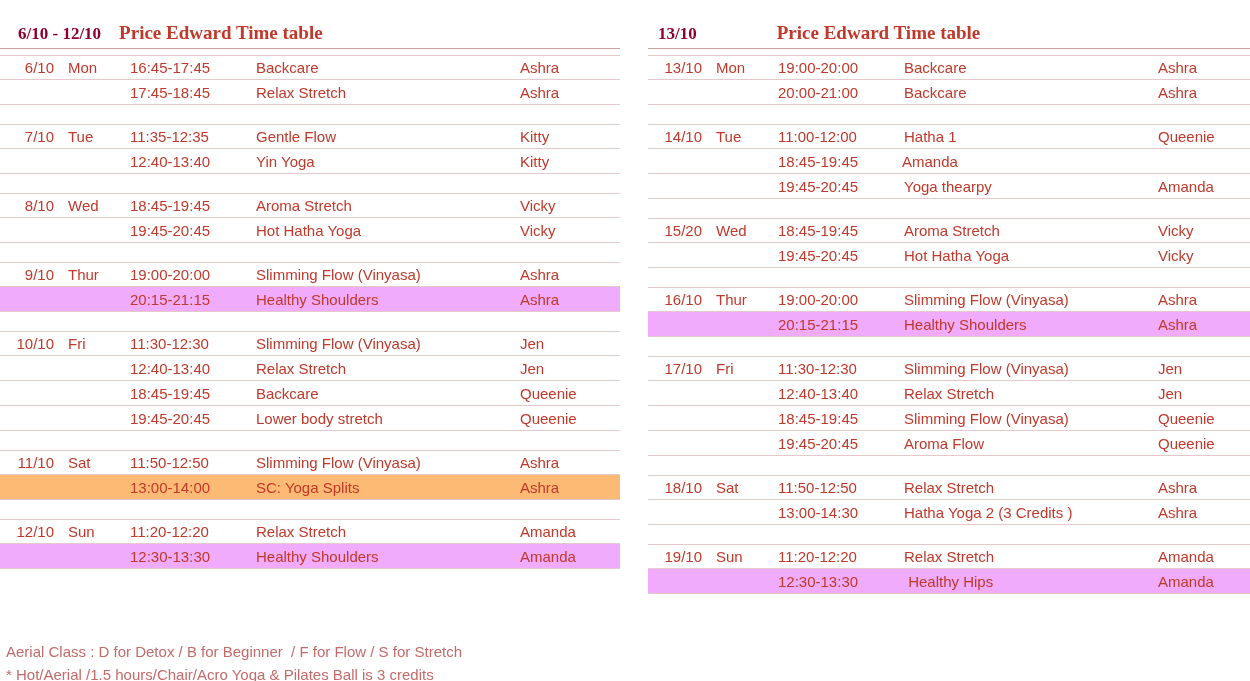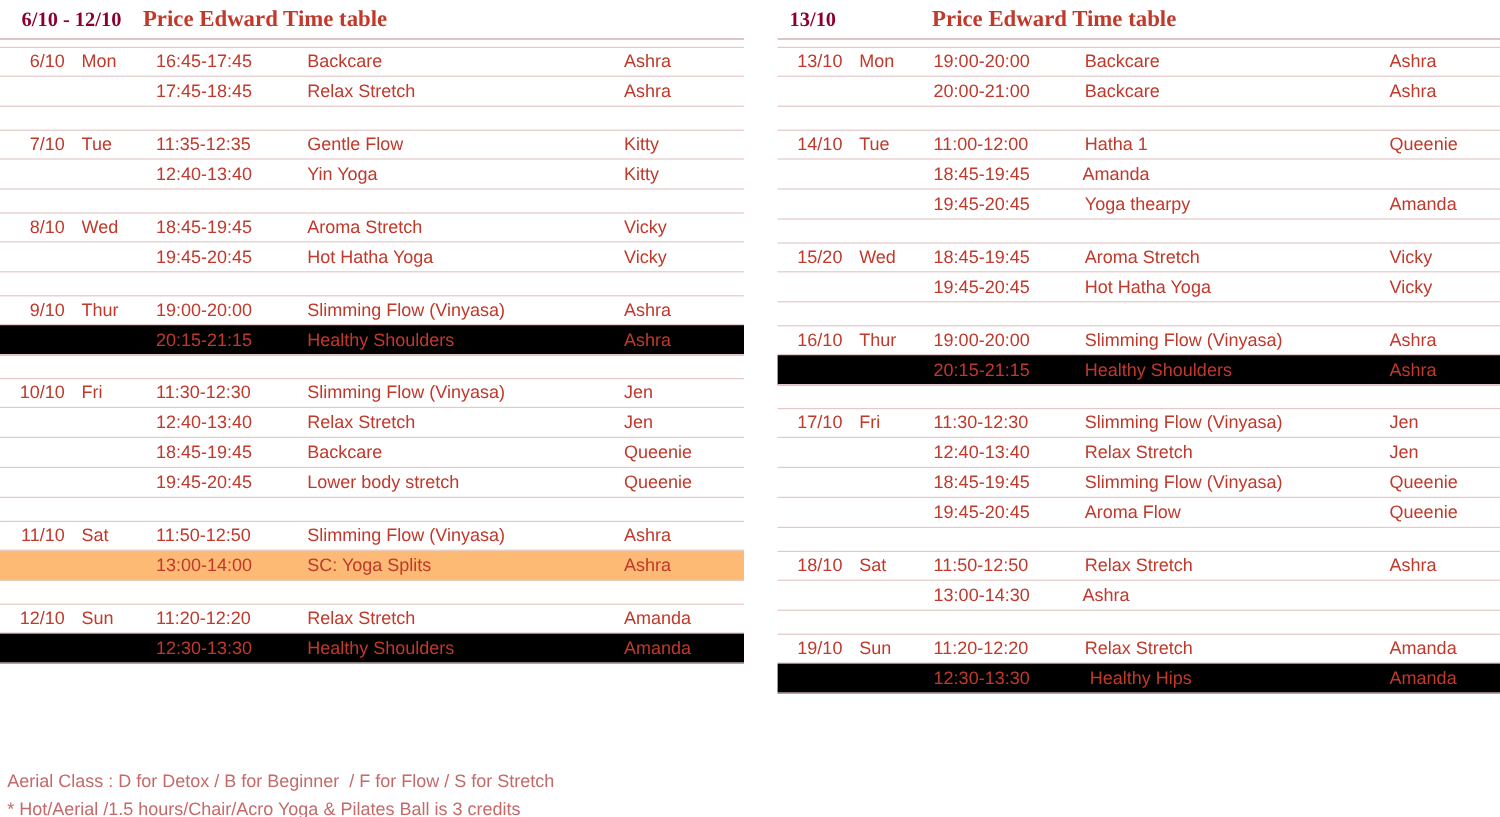--- a/index.html
+++ b/index.html
@@ -15,21 +15,21 @@
     position: relative;
     overflow: hidden;
   }
   .page {
     position: relative;
     width: 1250px;
     height: 681px;
   }
   .col {
     position: absolute;
-    top: 0;
+    top: 16px;
   }
   .col-left { left: 0; width: 620px; }
   .col-right { left: 648px; width: 602px; }
 
   
   .hdr {
     display: flex;
     align-items: baseline;
     padding: 6px 0 4px 0;
     border-bottom: 1.5px solid #c9a0a0;
@@ -96,21 +96,21 @@
   .cell-teacher {
     width: 104px;
     padding-left: 4px;
     box-sizing: border-box;
     white-space: pre;
   }
   .col-right .cell-teacher { width: 96px; }
   .col-right .cell-class { }
 
   
-  .hl-green { background: #000000; }
+  .hl-green { background: #f0abfc; }
   .hl-purple { background: #fdba74; }
 
   
   .row.hl-green, .row.hl-purple { }
 
   
   .notes {
     position: absolute;
     left: 6px;
     top: 640px;
@@ -372,20 +372,21 @@
             <div class="cell-date">18/10</div>
             <div class="cell-day">Sat</div>
             <div class="cell-time">11:50-12:50</div>
             <div class="cell-class">Relax Stretch</div>
             <div class="cell-teacher">Ashra</div>
           </div>
           <div class="row">
             <div class="cell-date"></div>
             <div class="cell-day"></div>
             <div class="cell-time">13:00-14:30</div>
+            <div class="cell-class">Hatha Yoga 2 (3 Credits )</div>
             <div class="cell-teacher">Ashra</div>
           </div>
         </div>
         <div class="daygroup">
           <div class="row first">
             <div class="cell-date">19/10</div>
             <div class="cell-day">Sun</div>
             <div class="cell-time">11:20-12:20</div>
             <div class="cell-class">Relax Stretch</div>
             <div class="cell-teacher">Amanda</div>

